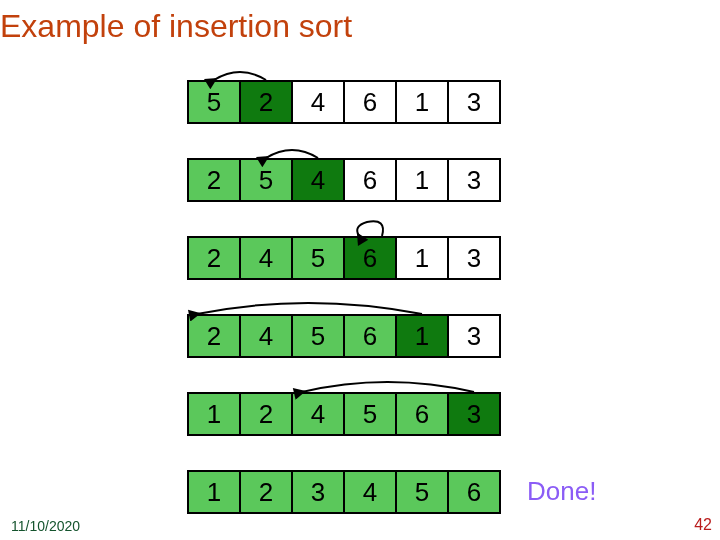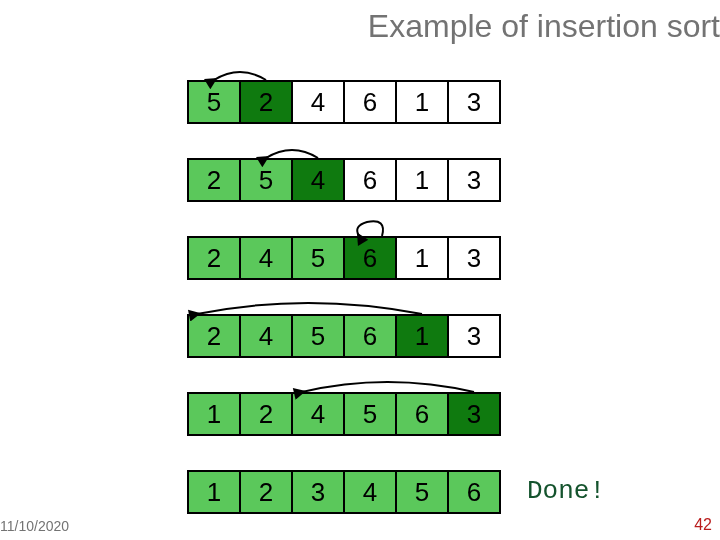--- a/index.html
+++ b/index.html
@@ -1,33 +1,33 @@
 <!DOCTYPE html>
 <html><head>
 <meta charset="utf-8">
 <style>
   * { box-sizing: border-box; margin: 0; padding: 0; }
   html, body { width: 720px; height: 540px; font-family: Arial, Helvetica, sans-serif; background: #fff; }
   .stage { position: relative; width: 720px; height: 540px; overflow: hidden; }
-  .title { position: absolute; top: 8px; left: 0; right: 0; text-align: right; font-size: 32px; color: #737373; }
+  .title { position: absolute; top: 8px; left: 0; right: 0; text-align: left; font-size: 32px; color: #c2410c; }
   .rows { position: absolute; top: 80px; left: 187px; }
   .rowwrap { position: relative; height: 78px; }
   .row { display: flex; }
   .cell {
     width: 54px; height: 44px;
     border: 2px solid #000;
     display: flex; align-items: center; justify-content: center;
     font-size: 26px; margin-right: -2px;
   }
   .sorted { background: #5bc85b; }
   .current { background: #0f7a0f; }
   .unsorted { background: #fff; }
-  .done-label { position: absolute; left: 340px; top: 6px; font-size: 26px; color: #14532d; font-family: Liberation Mono, monospace; }
+  .done-label { position: absolute; left: 340px; top: 6px; font-size: 26px; color: #8b5cf6; }
   .arrow-svg { position: absolute; overflow: visible; pointer-events: none; }
-  .footer-date { position: absolute; left: 0; bottom: 6px; font-size: 14px; color: #737373; }
+  .footer-date { position: absolute; left: 11px; bottom: 6px; font-size: 14px; color: #14532d; }
   .footer-page { position: absolute; right: 8px; bottom: 6px; font-size: 16px; color: #b91c1c; }
 </style>
 </head>
 <body>
 
 <div class="stage">
   <div class="title">Example of insertion sort</div>
 
   <div class="rows">
 

